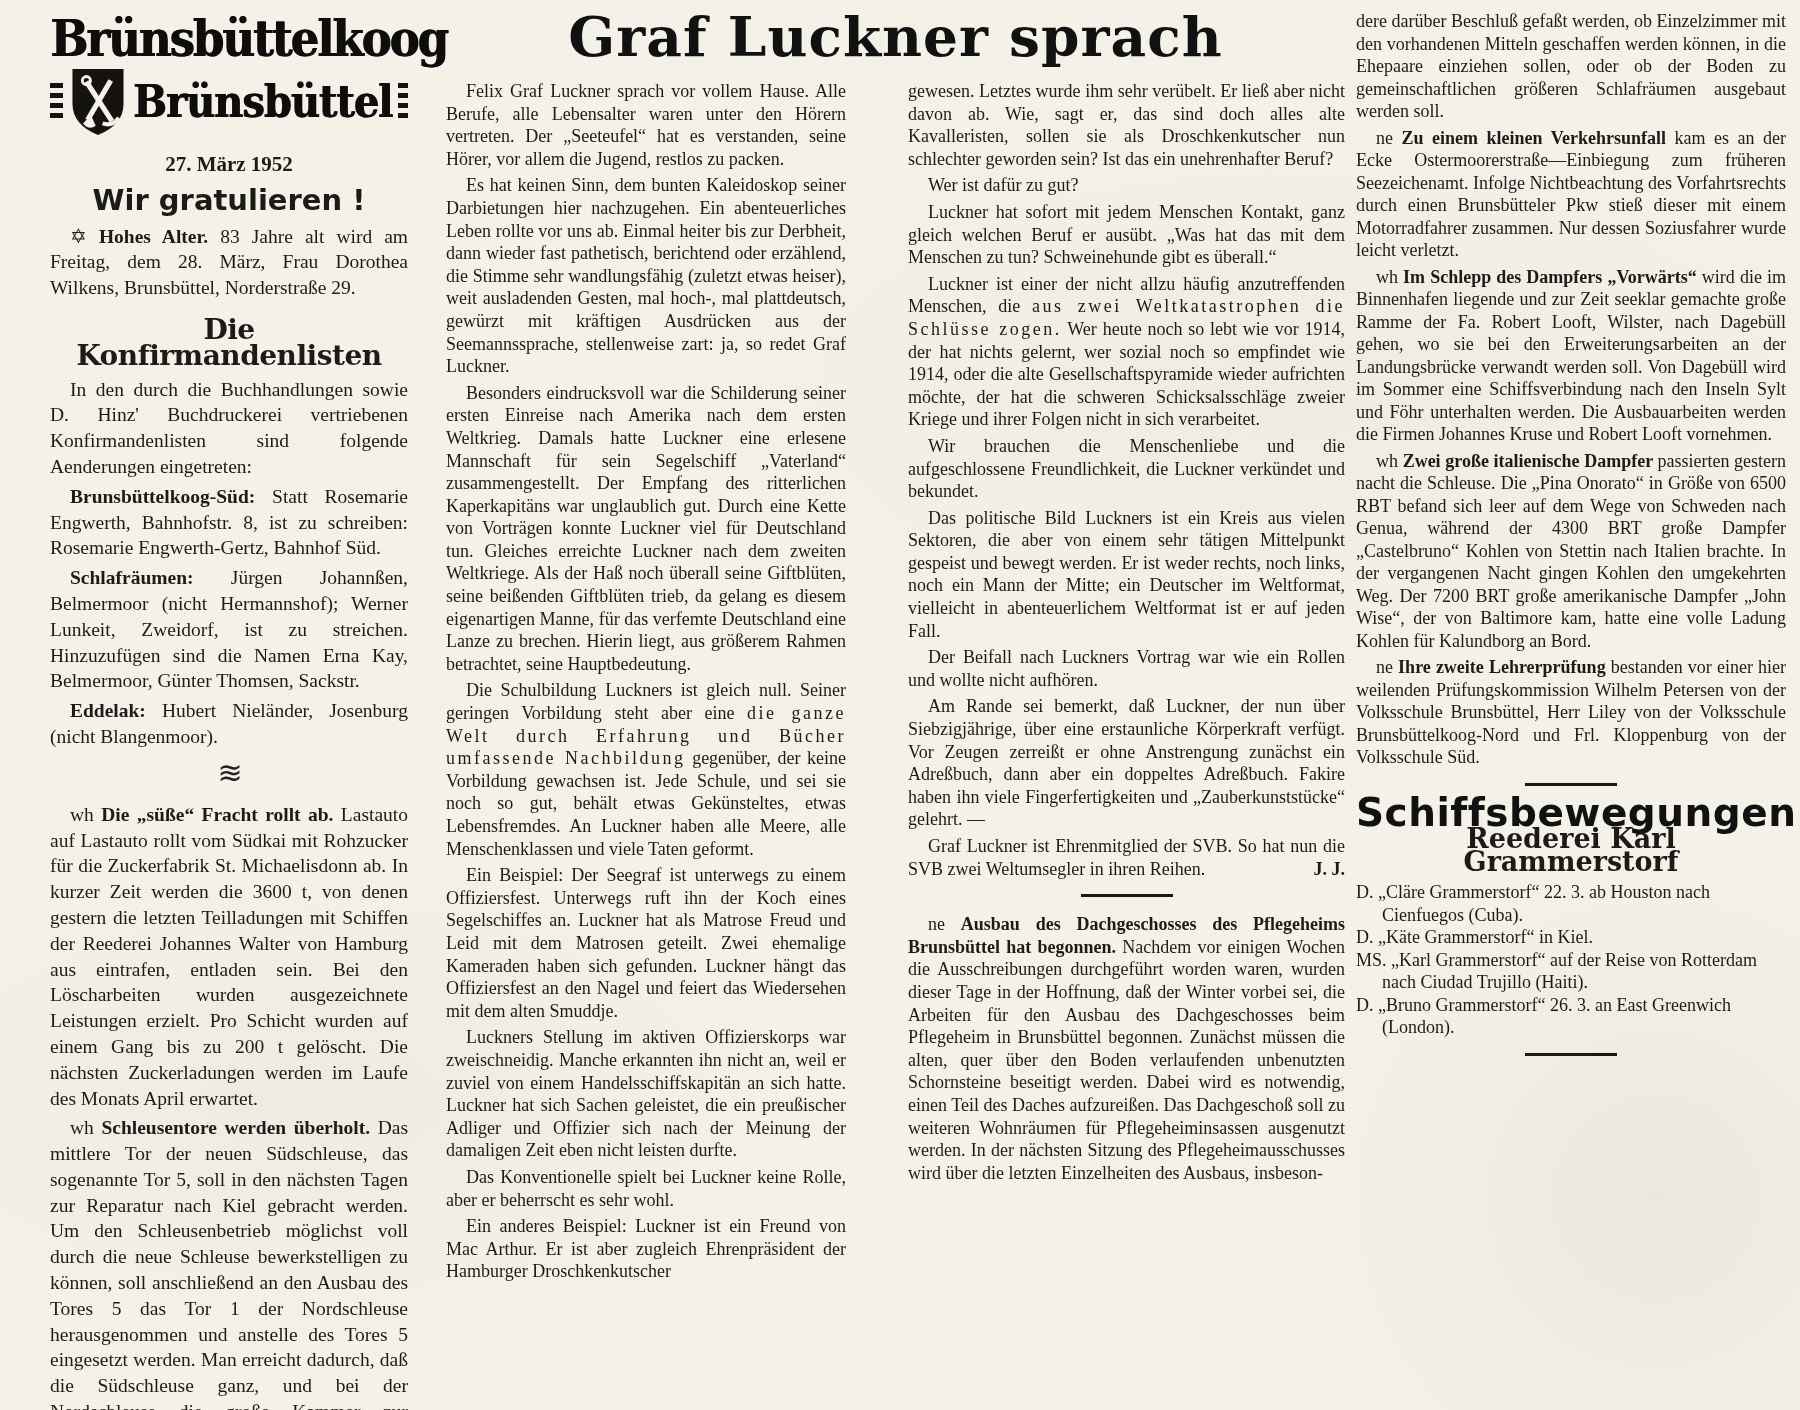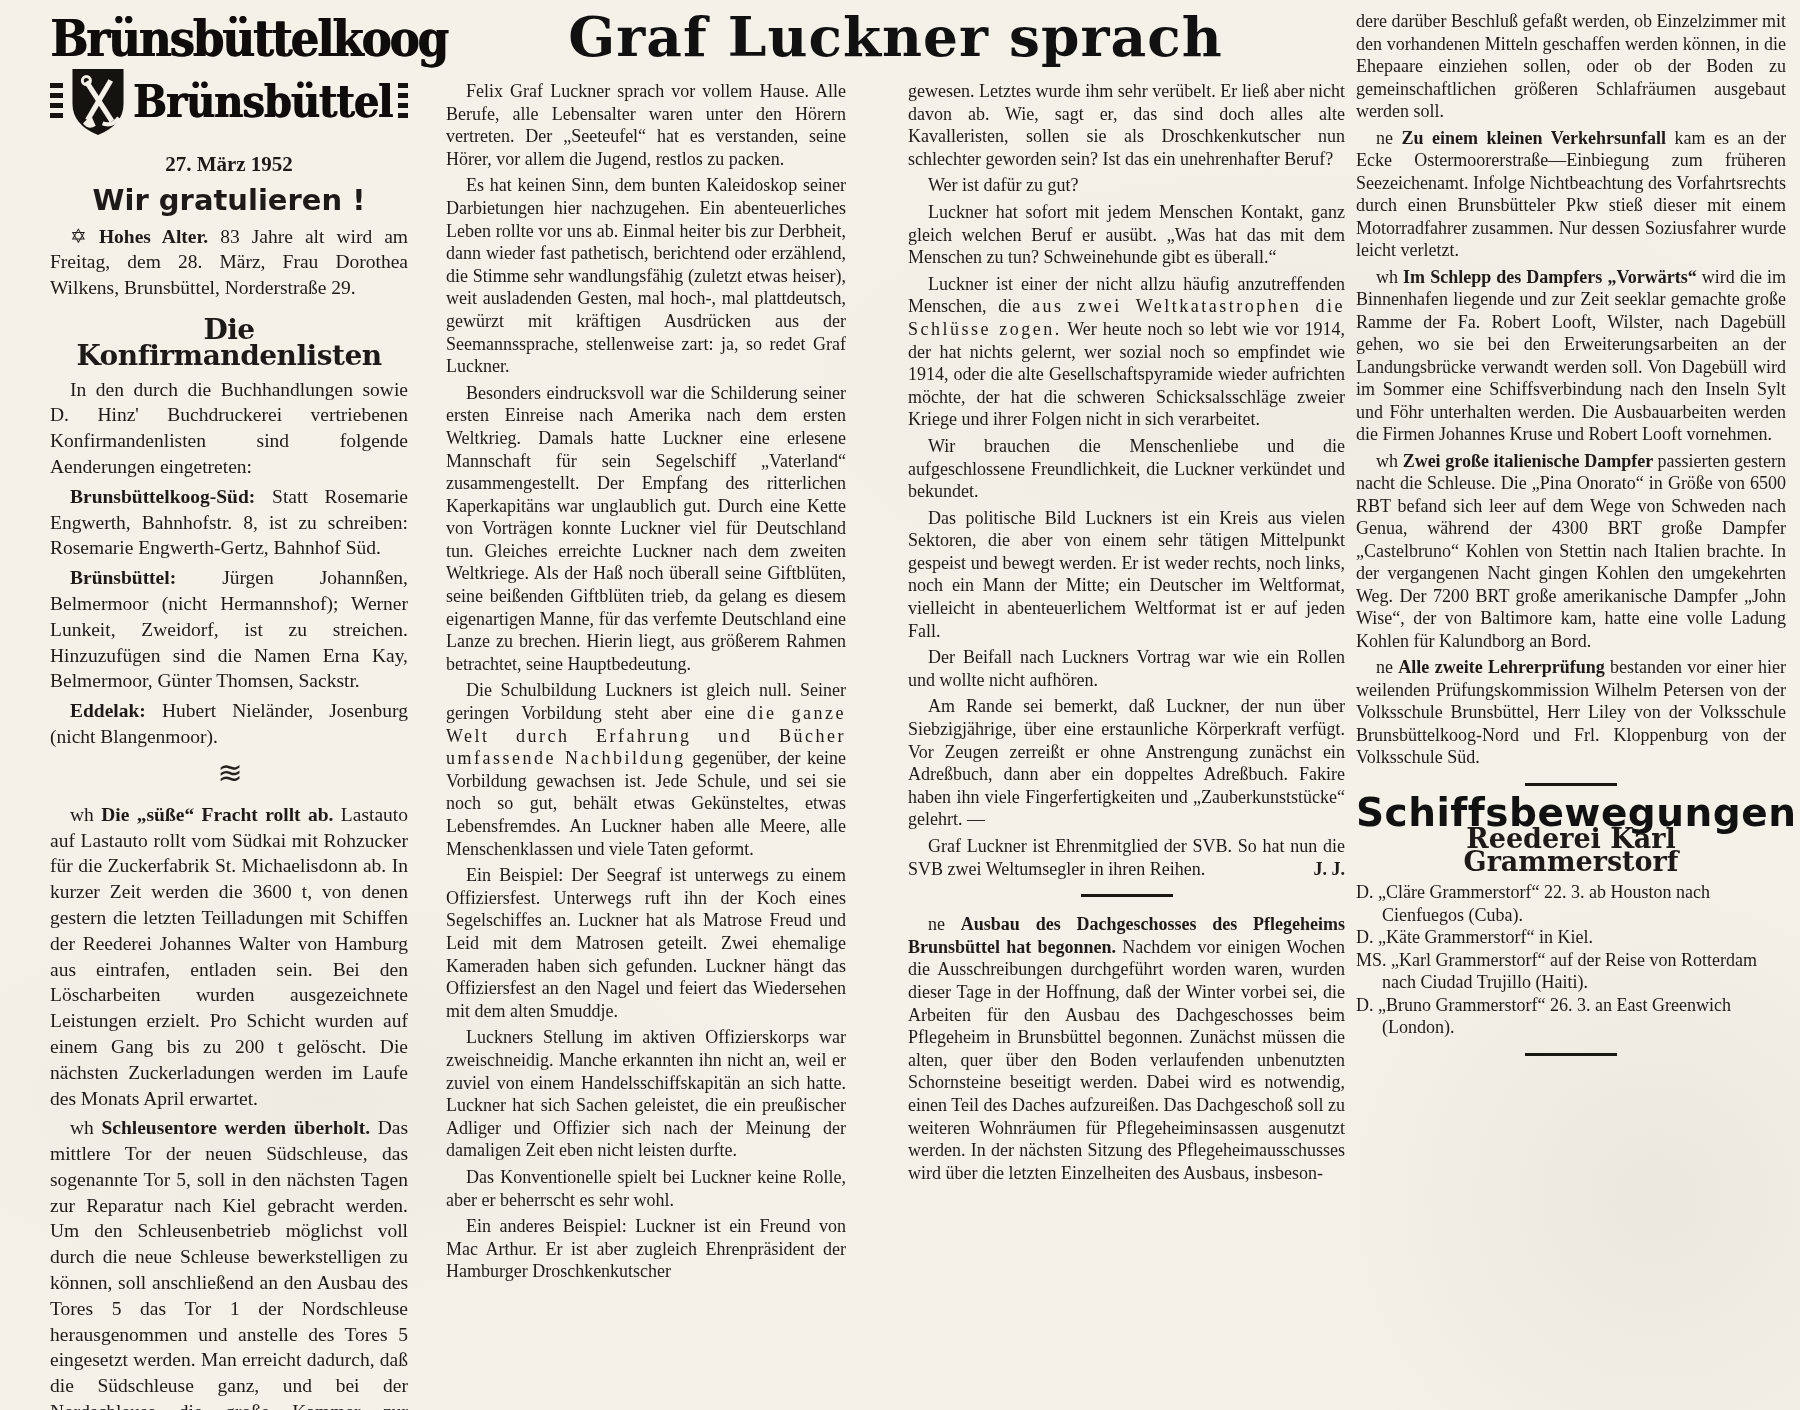--- a/index.html
+++ b/index.html
@@ -77,21 +77,21 @@
       </div>
       <div class="mast-date">27. März 1952</div>
     </div>
 
     <div class="greet-h">Wir gratulieren !</div>
     <p class="p"><span class="star">✡ </span><b class="lead">Hohes Alter. </b><span>83 Jahre alt wird am Freitag, dem 28. März, Frau Dorothea Wilkens, Brunsbüttel, Norderstraße 29.</span></p>
 
     <div class="listen-h">Die Konfirmandenlisten</div>
     <p class="p">In den durch die Buchhandlungen sowie D. Hinz' Buchdruckerei vertriebenen Konfirmandenlisten sind folgende Aenderungen eingetreten:</p>
     <p class="p"><b class="lead">Brunsbüttelkoog-Süd: </b><span>Statt Rosemarie Engwerth, Bahnhofstr. 8, ist zu schreiben: Rosemarie Engwerth-Gertz, Bahnhof Süd.</span></p>
-    <p class="p"><b class="lead">Brünsbüttel: </b><span>Jürgen Johannßen, Belmermoor (nicht Hermannshof); Werner Lunkeit, Zweidorf, ist zu streichen. Hinzuzufügen sind die Namen Erna Kay, Belmermoor, Günter Thomsen, Sackstr.</span></p>
+    <p class="p"><b class="lead">Schlafräumen: </b><span>Jürgen Johannßen, Belmermoor (nicht Hermannshof); Werner Lunkeit, Zweidorf, ist zu streichen. Hinzuzufügen sind die Namen Erna Kay, Belmermoor, Günter Thomsen, Sackstr.</span></p>
     <p class="p"><b class="lead">Eddelak: </b><span>Hubert Nieländer, Josenburg (nicht Blangenmoor).</span></p>
 
     <div class="wave">≋</div>
 
     <p class="p"><span class="sig">wh </span><b class="lead">Die „süße“ Fracht rollt ab. </b><span>Lastauto auf Lastauto rollt vom Südkai mit Rohzucker für die Zuckerfabrik St. Michaelisdonn ab. In kurzer Zeit werden die 3600 t, von denen gestern die letzten Teilladungen mit Schiffen der Reederei Johannes Walter von Hamburg aus eintrafen, entladen sein. Bei den Löscharbeiten wurden ausgezeichnete Leistungen erzielt. Pro Schicht wurden auf einem Gang bis zu 200 t gelöscht. Die nächsten Zuckerladungen werden im Laufe des Monats April erwartet.</span></p>
     <p class="p"><span class="sig">wh </span><b class="lead">Schleusentore werden überholt. </b><span>Das mittlere Tor der neuen Südschleuse, das sogenannte Tor 5, soll in den nächsten Tagen zur Reparatur nach Kiel gebracht werden. Um den Schleusenbetrieb möglichst voll durch die neue Schleuse bewerkstelligen zu können, soll anschließend an den Ausbau des Tores 5 das Tor 1 der Nordschleuse herausgenommen und anstelle des Tores 5 eingesetzt werden. Man erreicht dadurch, daß die Südschleuse ganz, und bei der Nordschleuse die große Kammer zur Verfügung steht. Bei Bedarf soll außerdem die alte Schleuse wieder in Betrieb genommen werden. Die Überholungsarbeiten an dem Schleusentor 5 werden mehrere Monate in Anspruch nehmen.</span></p>
   </div>
 
   <div class="col col2">
     <p class="p">Felix Graf Luckner sprach vor vollem Hause. Alle Berufe, alle Lebensalter waren unter den Hörern vertreten. Der „Seeteufel“ hat es verstanden, seine Hörer, vor allem die Jugend, restlos zu packen.</p>
@@ -118,21 +118,21 @@
     <hr class="rule">
 
     <p class="p"><span class="sig">ne </span><b class="lead">Ausbau des Dachgeschosses des Pflegeheims Brunsbüttel hat begonnen. </b><span>Nachdem vor einigen Wochen die Ausschreibungen durchgeführt worden waren, wurden dieser Tage in der Hoffnung, daß der Winter vorbei sei, die Arbeiten für den Ausbau des Dachgeschosses beim Pflegeheim in Brunsbüttel begonnen. Zunächst müssen die alten, quer über den Boden verlaufenden unbenutzten Schornsteine beseitigt werden. Dabei wird es notwendig, einen Teil des Daches aufzureißen. Das Dachgeschoß soll zu weiteren Wohnräumen für Pflegeheiminsassen ausgenutzt werden. In der nächsten Sitzung des Pflegeheimausschusses wird über die letzten Einzelheiten des Ausbaus, insbeson-</span></p>
   </div>
 
   <div class="col col4">
     <p class="p noindent">dere darüber Beschluß gefaßt werden, ob Einzelzimmer mit den vorhandenen Mitteln geschaffen werden können, in die Ehepaare einziehen sollen, oder ob der Boden zu gemeinschaftlichen größeren Schlafräumen ausgebaut werden soll.</p>
     <p class="p"><span class="sig">ne </span><b class="lead">Zu einem kleinen Verkehrsunfall </b><span>kam es an der Ecke Ostermoorerstraße—Einbiegung zum früheren Seezeichenamt. Infolge Nichtbeachtung des Vorfahrtsrechts durch einen Brunsbütteler Pkw stieß dieser mit einem Motorradfahrer zusammen. Nur dessen Soziusfahrer wurde leicht verletzt.</span></p>
     <p class="p"><span class="sig">wh </span><b class="lead">Im Schlepp des Dampfers „Vorwärts“ </b><span>wird die im Binnenhafen liegende und zur Zeit seeklar gemachte große Ramme der Fa. Robert Looft, Wilster, nach Dagebüll gehen, wo sie bei den Erweiterungsarbeiten an der Landungsbrücke verwandt werden soll. Von Dagebüll wird im Sommer eine Schiffsverbindung nach den Inseln Sylt und Föhr unterhalten werden. Die Ausbauarbeiten werden die Firmen Johannes Kruse und Robert Looft vornehmen.</span></p>
     <p class="p"><span class="sig">wh </span><b class="lead">Zwei große italienische Dampfer </b><span>passierten gestern nacht die Schleuse. Die „Pina Onorato“ in Größe von 6500 RBT befand sich leer auf dem Wege von Schweden nach Genua, während der 4300 BRT große Dampfer „Castelbruno“ Kohlen von Stettin nach Italien brachte. In der vergangenen Nacht gingen Kohlen den umgekehrten Weg. Der 7200 BRT große amerikanische Dampfer „John Wise“, der von Baltimore kam, hatte eine volle Ladung Kohlen für Kalundborg an Bord.</span></p>
-    <p class="p"><span class="sig">ne </span><b class="lead">Alle zweite Lehrerprüfung </b><span>bestanden vor einer hier weilenden Prüfungskommission Wilhelm Petersen von der Volksschule Brunsbüttel, Herr Liley von der Volksschule Brunsbüttelkoog-Nord und Frl. Kloppenburg von der Volksschule Süd.</span></p>
+    <p class="p"><span class="sig">ne </span><b class="lead">Ihre zweite Lehrerprüfung </b><span>bestanden vor einer hier weilenden Prüfungskommission Wilhelm Petersen von der Volksschule Brunsbüttel, Herr Liley von der Volksschule Brunsbüttelkoog-Nord und Frl. Kloppenburg von der Volksschule Süd.</span></p>
 
     <hr class="rule">
 
     <div class="schiff-title">Schiffsbewegungen</div>
     <div class="schiff-sub">Reederei Karl Grammerstorf</div>
     <p class="ship">D. „Cläre Grammerstorf“ 22. 3. ab Houston nach Cienfuegos (Cuba).</p>
     <p class="ship">D. „Käte Grammerstorf“ in Kiel.</p>
     <p class="ship">MS. „Karl Grammerstorf“ auf der Reise von Rotterdam nach Ciudad Trujillo (Haiti).</p>
     <p class="ship">D. „Bruno Grammerstorf“ 26. 3. an East Greenwich (London).</p>
 

